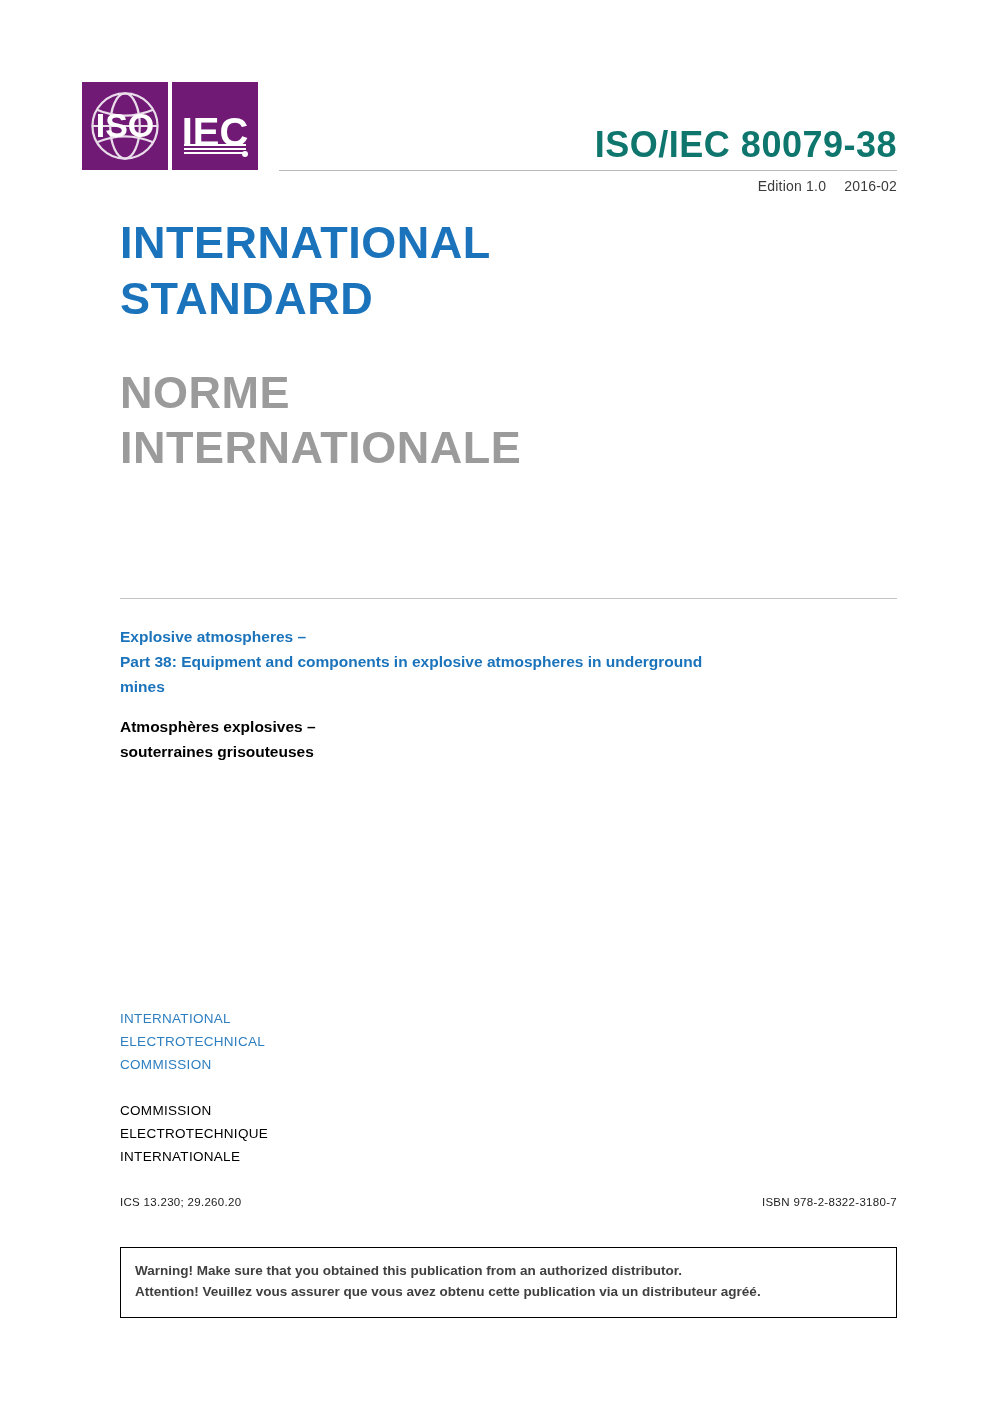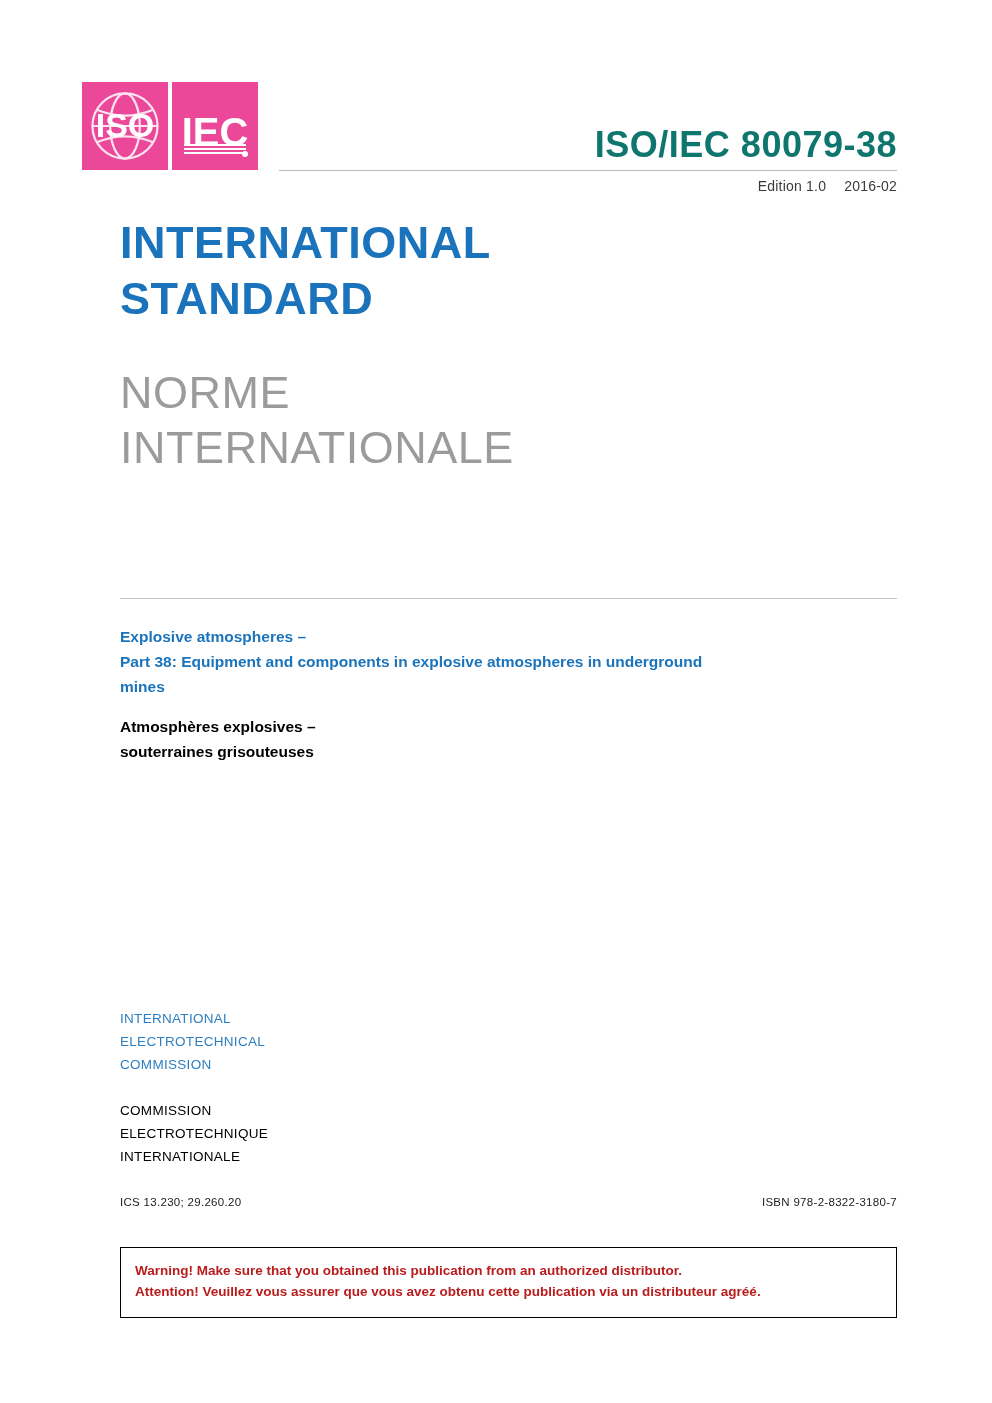--- a/index.html
+++ b/index.html
@@ -31,21 +31,21 @@
   .logo-block {
     position: absolute;
     left: 0;
     top: 0;
     display: flex;
     gap: 4px;
   }
   .logo-tile {
     width: 86px;
     height: 88px;
-    background: #ec4899;
+    background: #701a75;
     position: relative;
     display: flex;
     align-items: center;
     justify-content: center;
   }
   .iso-text {
     color: #ffffff;
     font-weight: bold;
     font-size: 34px;
     letter-spacing: 0px;
@@ -139,21 +139,21 @@
   .title-en {
     color: #1b74bb;
     font-size: 45px;
     font-weight: bold;
     line-height: 1.24;
     letter-spacing: 0.5px;
   }
   .title-fr {
     color: #9b9b9b;
     font-size: 45px;
-    font-weight: normal;
+    font-weight: bold;
     line-height: 1.24;
     letter-spacing: 0.5px;
     margin-top: 38px;
   }
 
   .mid-rule {
     position: absolute;
     left: 120px;
     right: 95px;
     top: 598px;
@@ -221,21 +221,21 @@
     right: 95px;
     top: 1247px;
     border: 1px solid #000000;
     padding: 12px 12px 14px 14px;
     box-sizing: border-box;
   }
   .warning-box div {
     font-size: 13.5px;
     font-weight: bold;
     line-height: 1.58;
-    color: #b91c1c;
+    color: #404040;
   }
 </style>
 </head>
 <body>
 
 <div class="page">
 
   <div class="header">
 
     <div class="logo-block">

